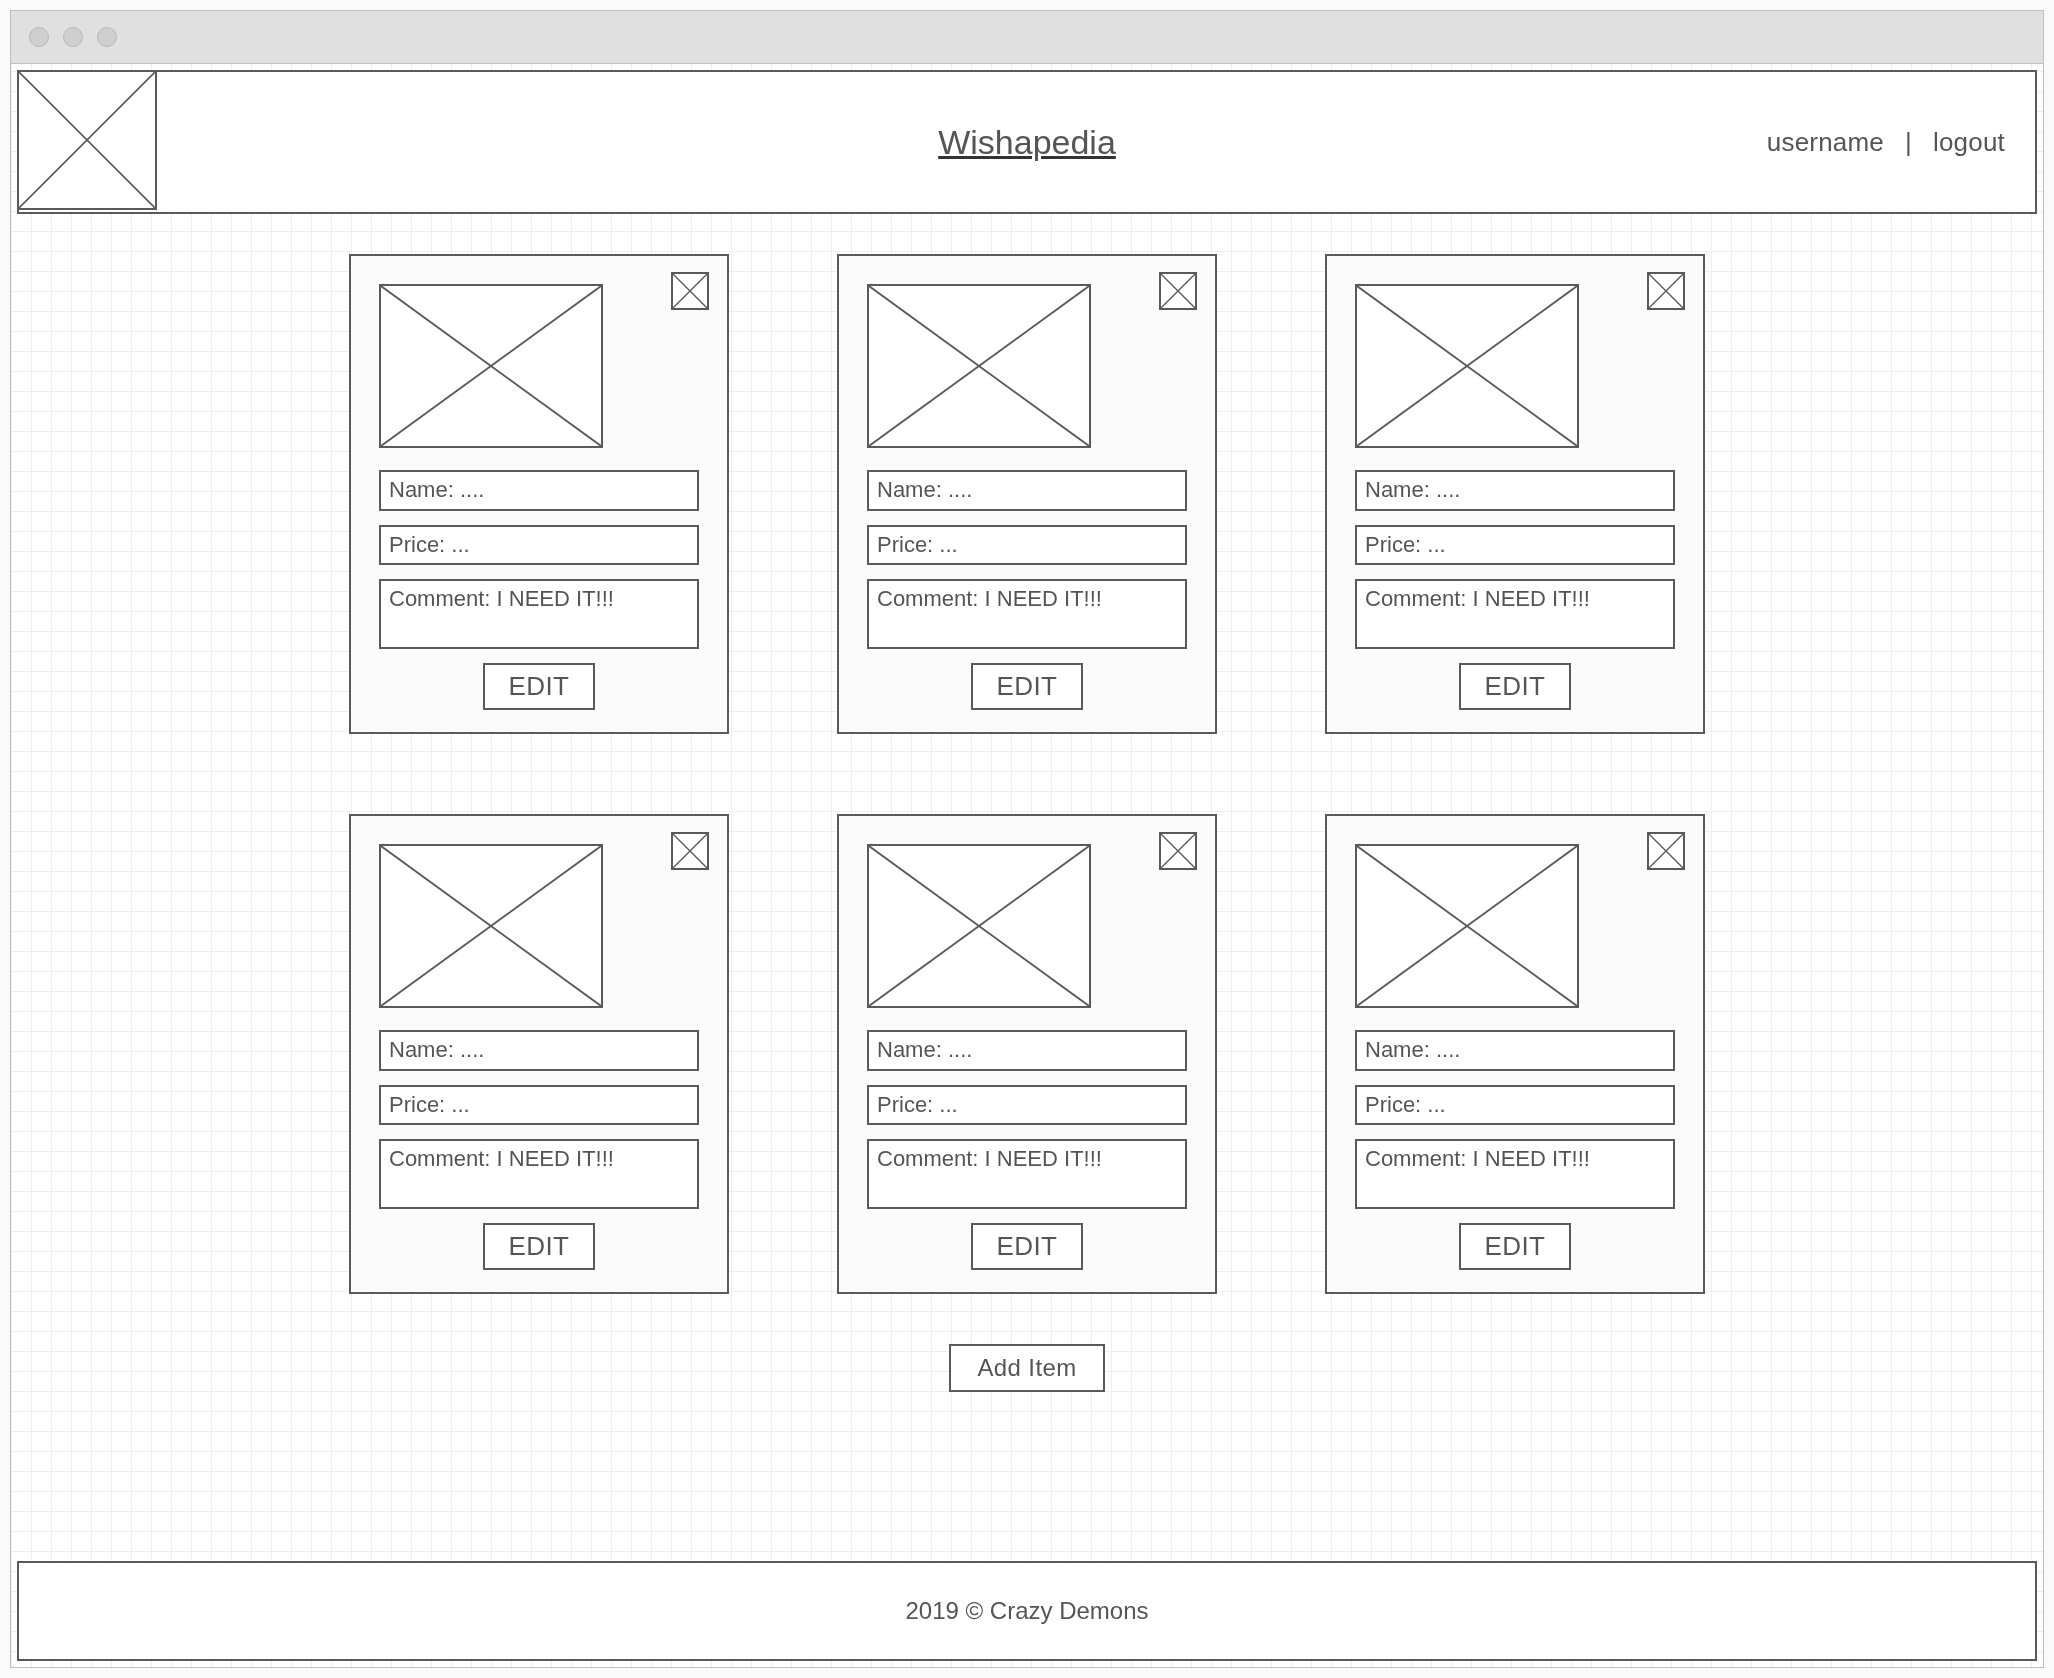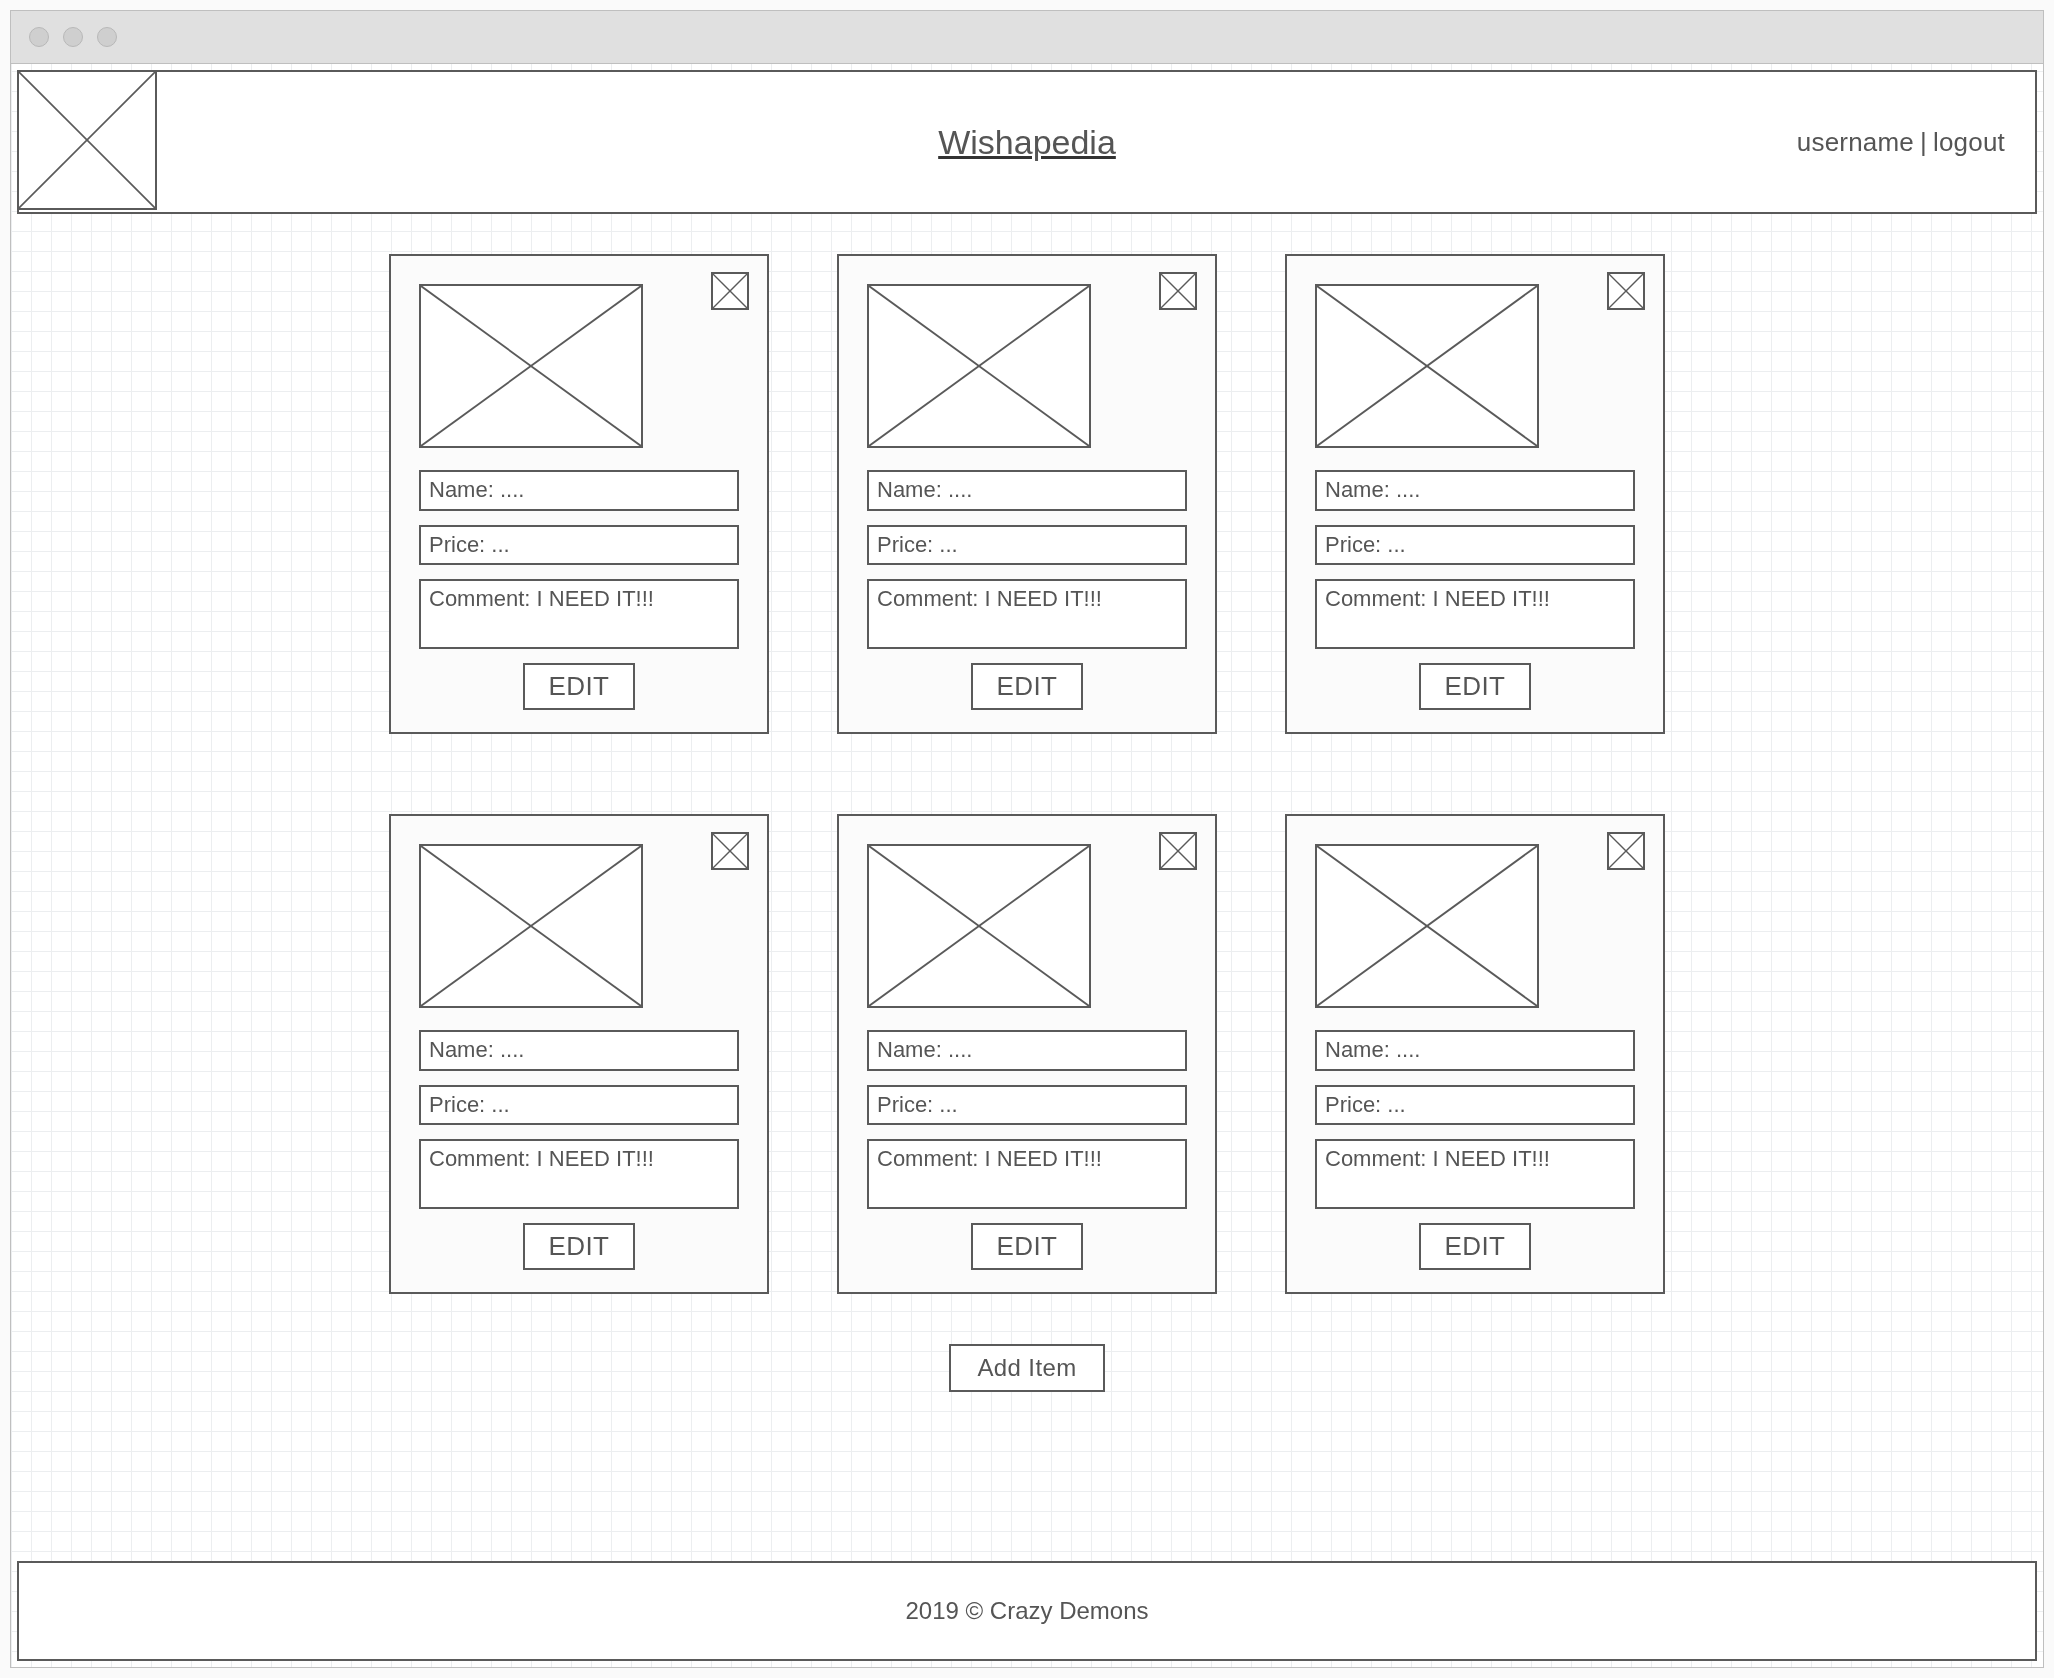--- a/index.html
+++ b/index.html
@@ -47,28 +47,28 @@
     position:relative;background:#fff;
   }
   .imgph svg{position:absolute;inset:0;width:100%;height:100%;}
   .logo-box{width:136px;height:136px;margin:0;position:absolute;left:-2px;top:-2px;}
   .site-title{
     flex:1;text-align:center;font-size:34px;color:#555;
   }
   .userlinks{
     position:absolute;right:30px;top:50%;transform:translateY(-50%);
     font-size:26px;color:#555;letter-spacing:.2px;
-    display:flex;align-items:center;gap:4px;
+    display:flex;align-items:center;gap:19px;
   }
   .userlinks a{color:#555;text-decoration:none;}
   .content{flex:1;padding:40px 0 30px 0;}
   h1.page-title{text-align:center;font-weight:400;font-size:50px;margin:20px 0 30px 0;color:#444;}
   .grid{
     display:grid;grid-template-columns:repeat(3,380px);
-    gap:80px 68px;justify-content:center;
+    gap:80px 108px;justify-content:center;
   }
   .card{
     border:2px solid var(--line);background:#fbfbfb;
     padding:20px 28px 22px 28px;position:relative;
     min-height:460px;box-sizing:border-box;
   }
   .card .close{
     position:absolute;top:16px;right:18px;width:34px;height:34px;
   }
   .thumb{width:220px;height:160px;margin:8px 0 22px 0;}

